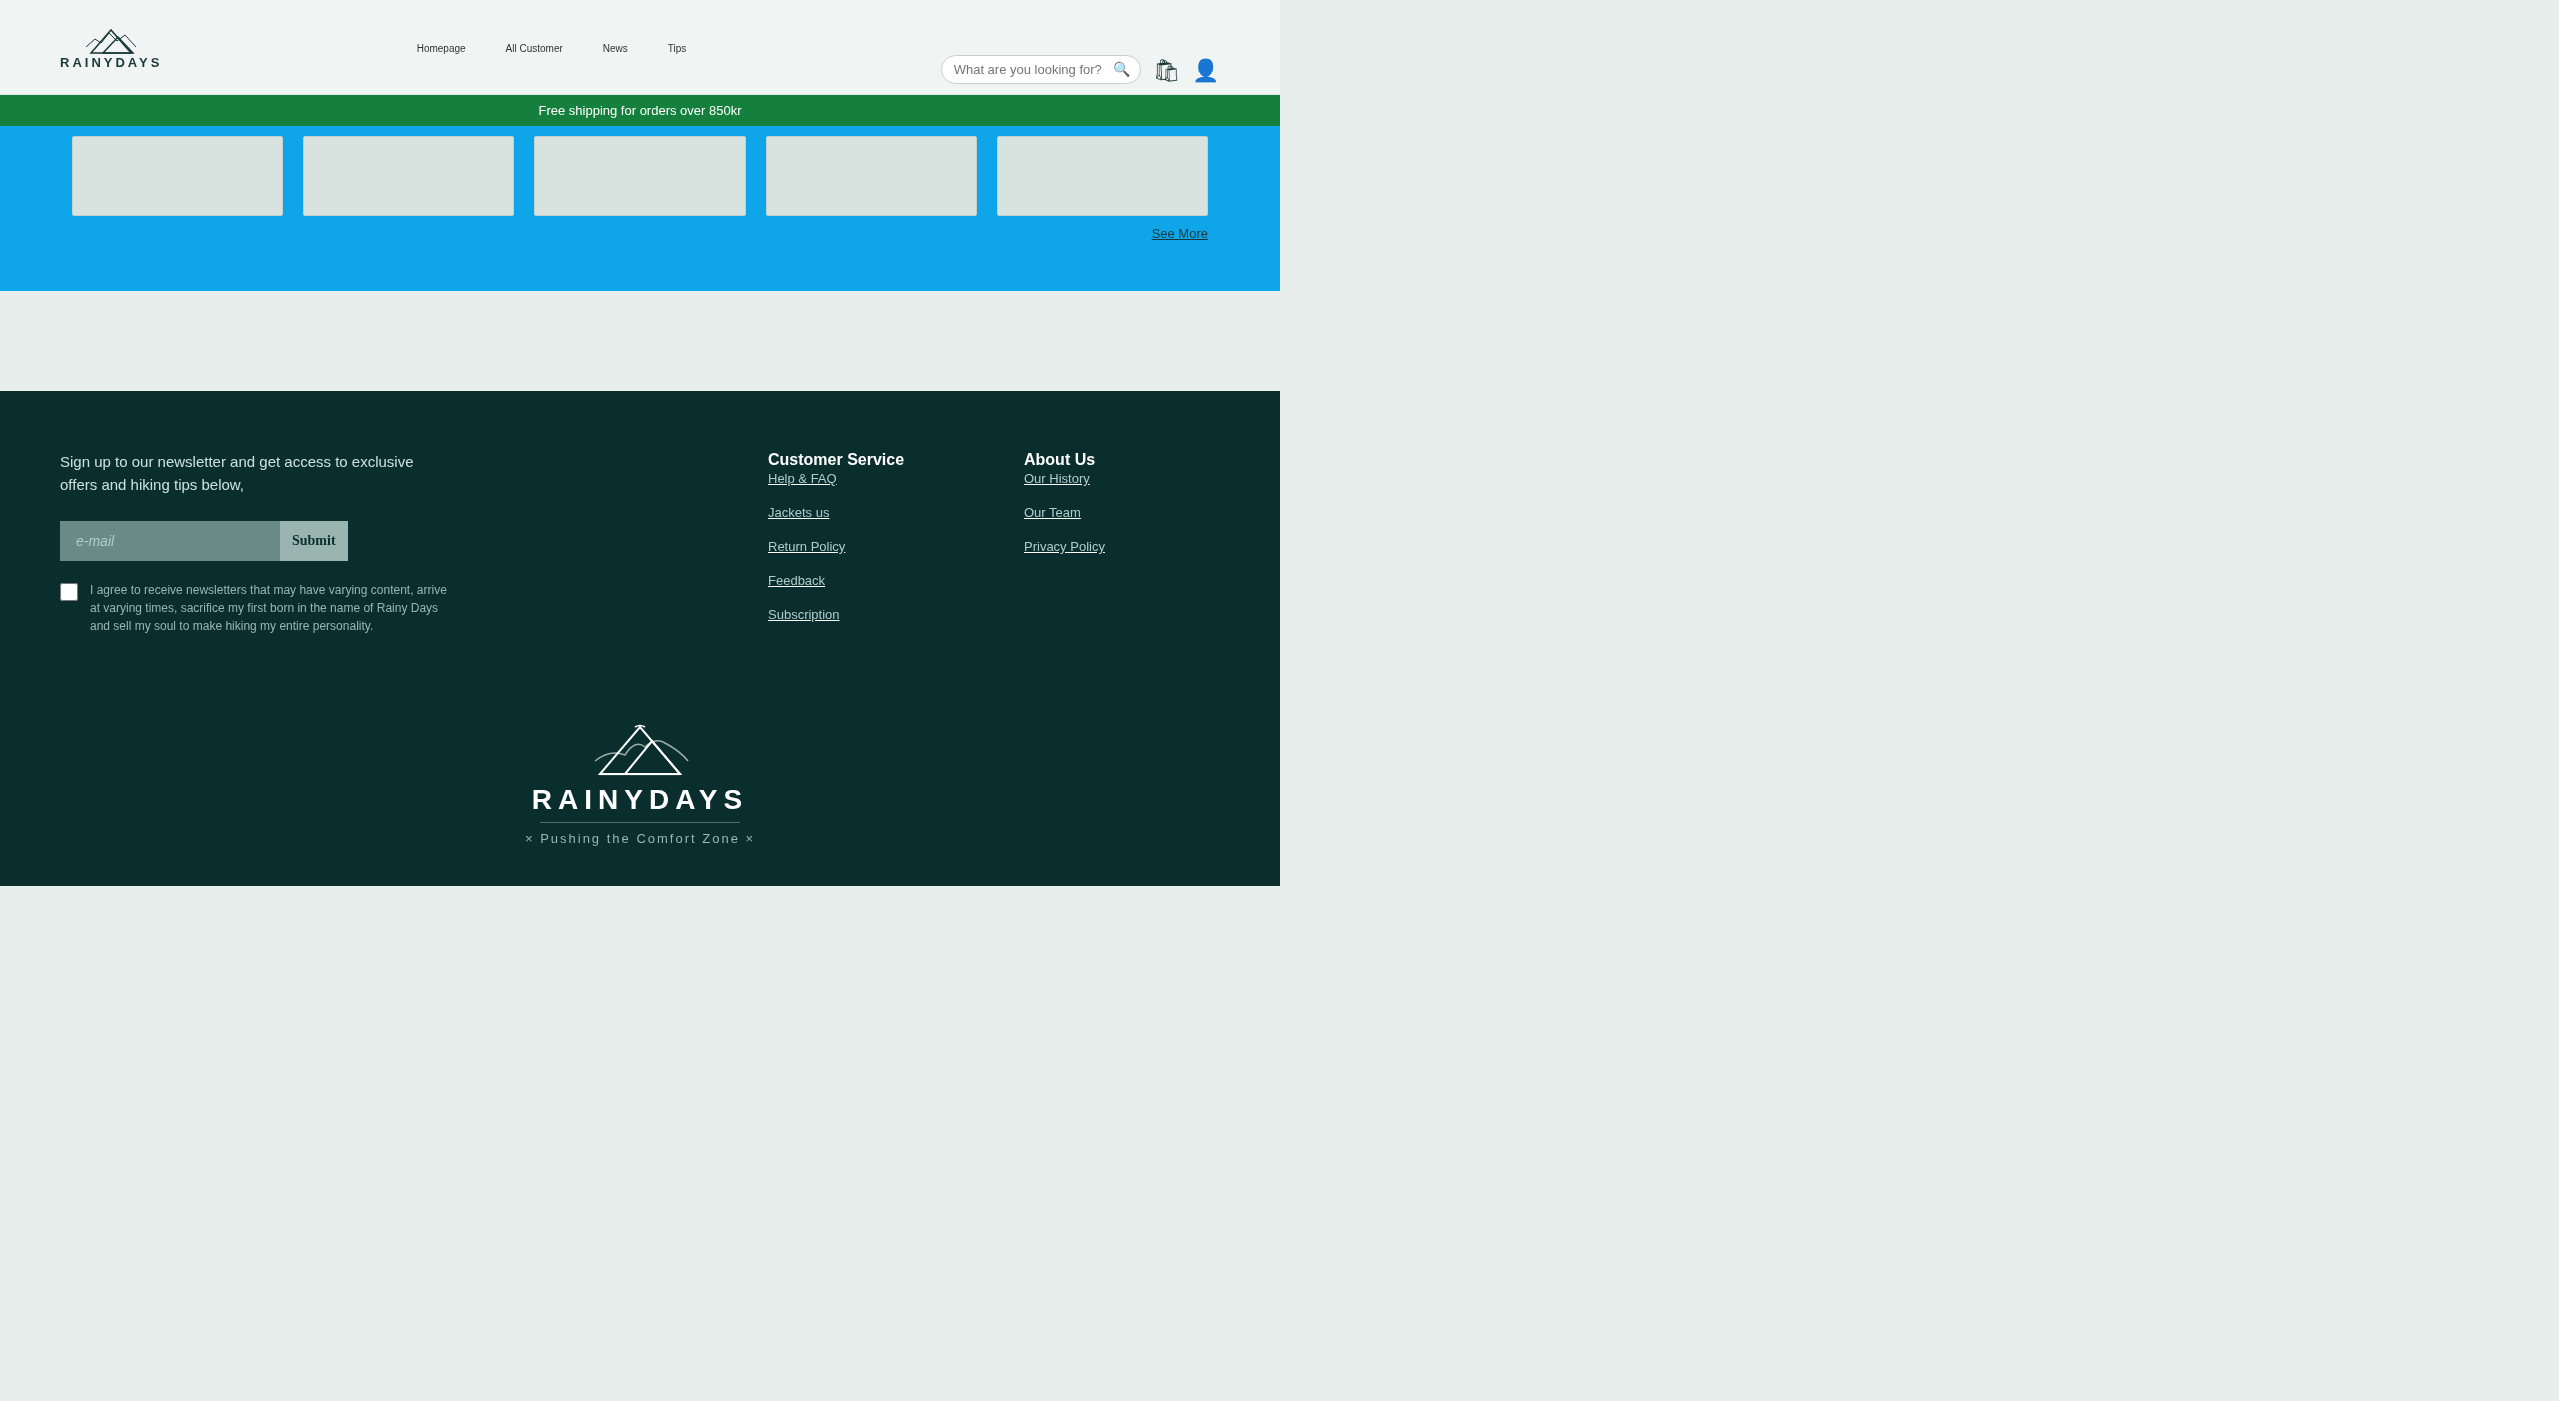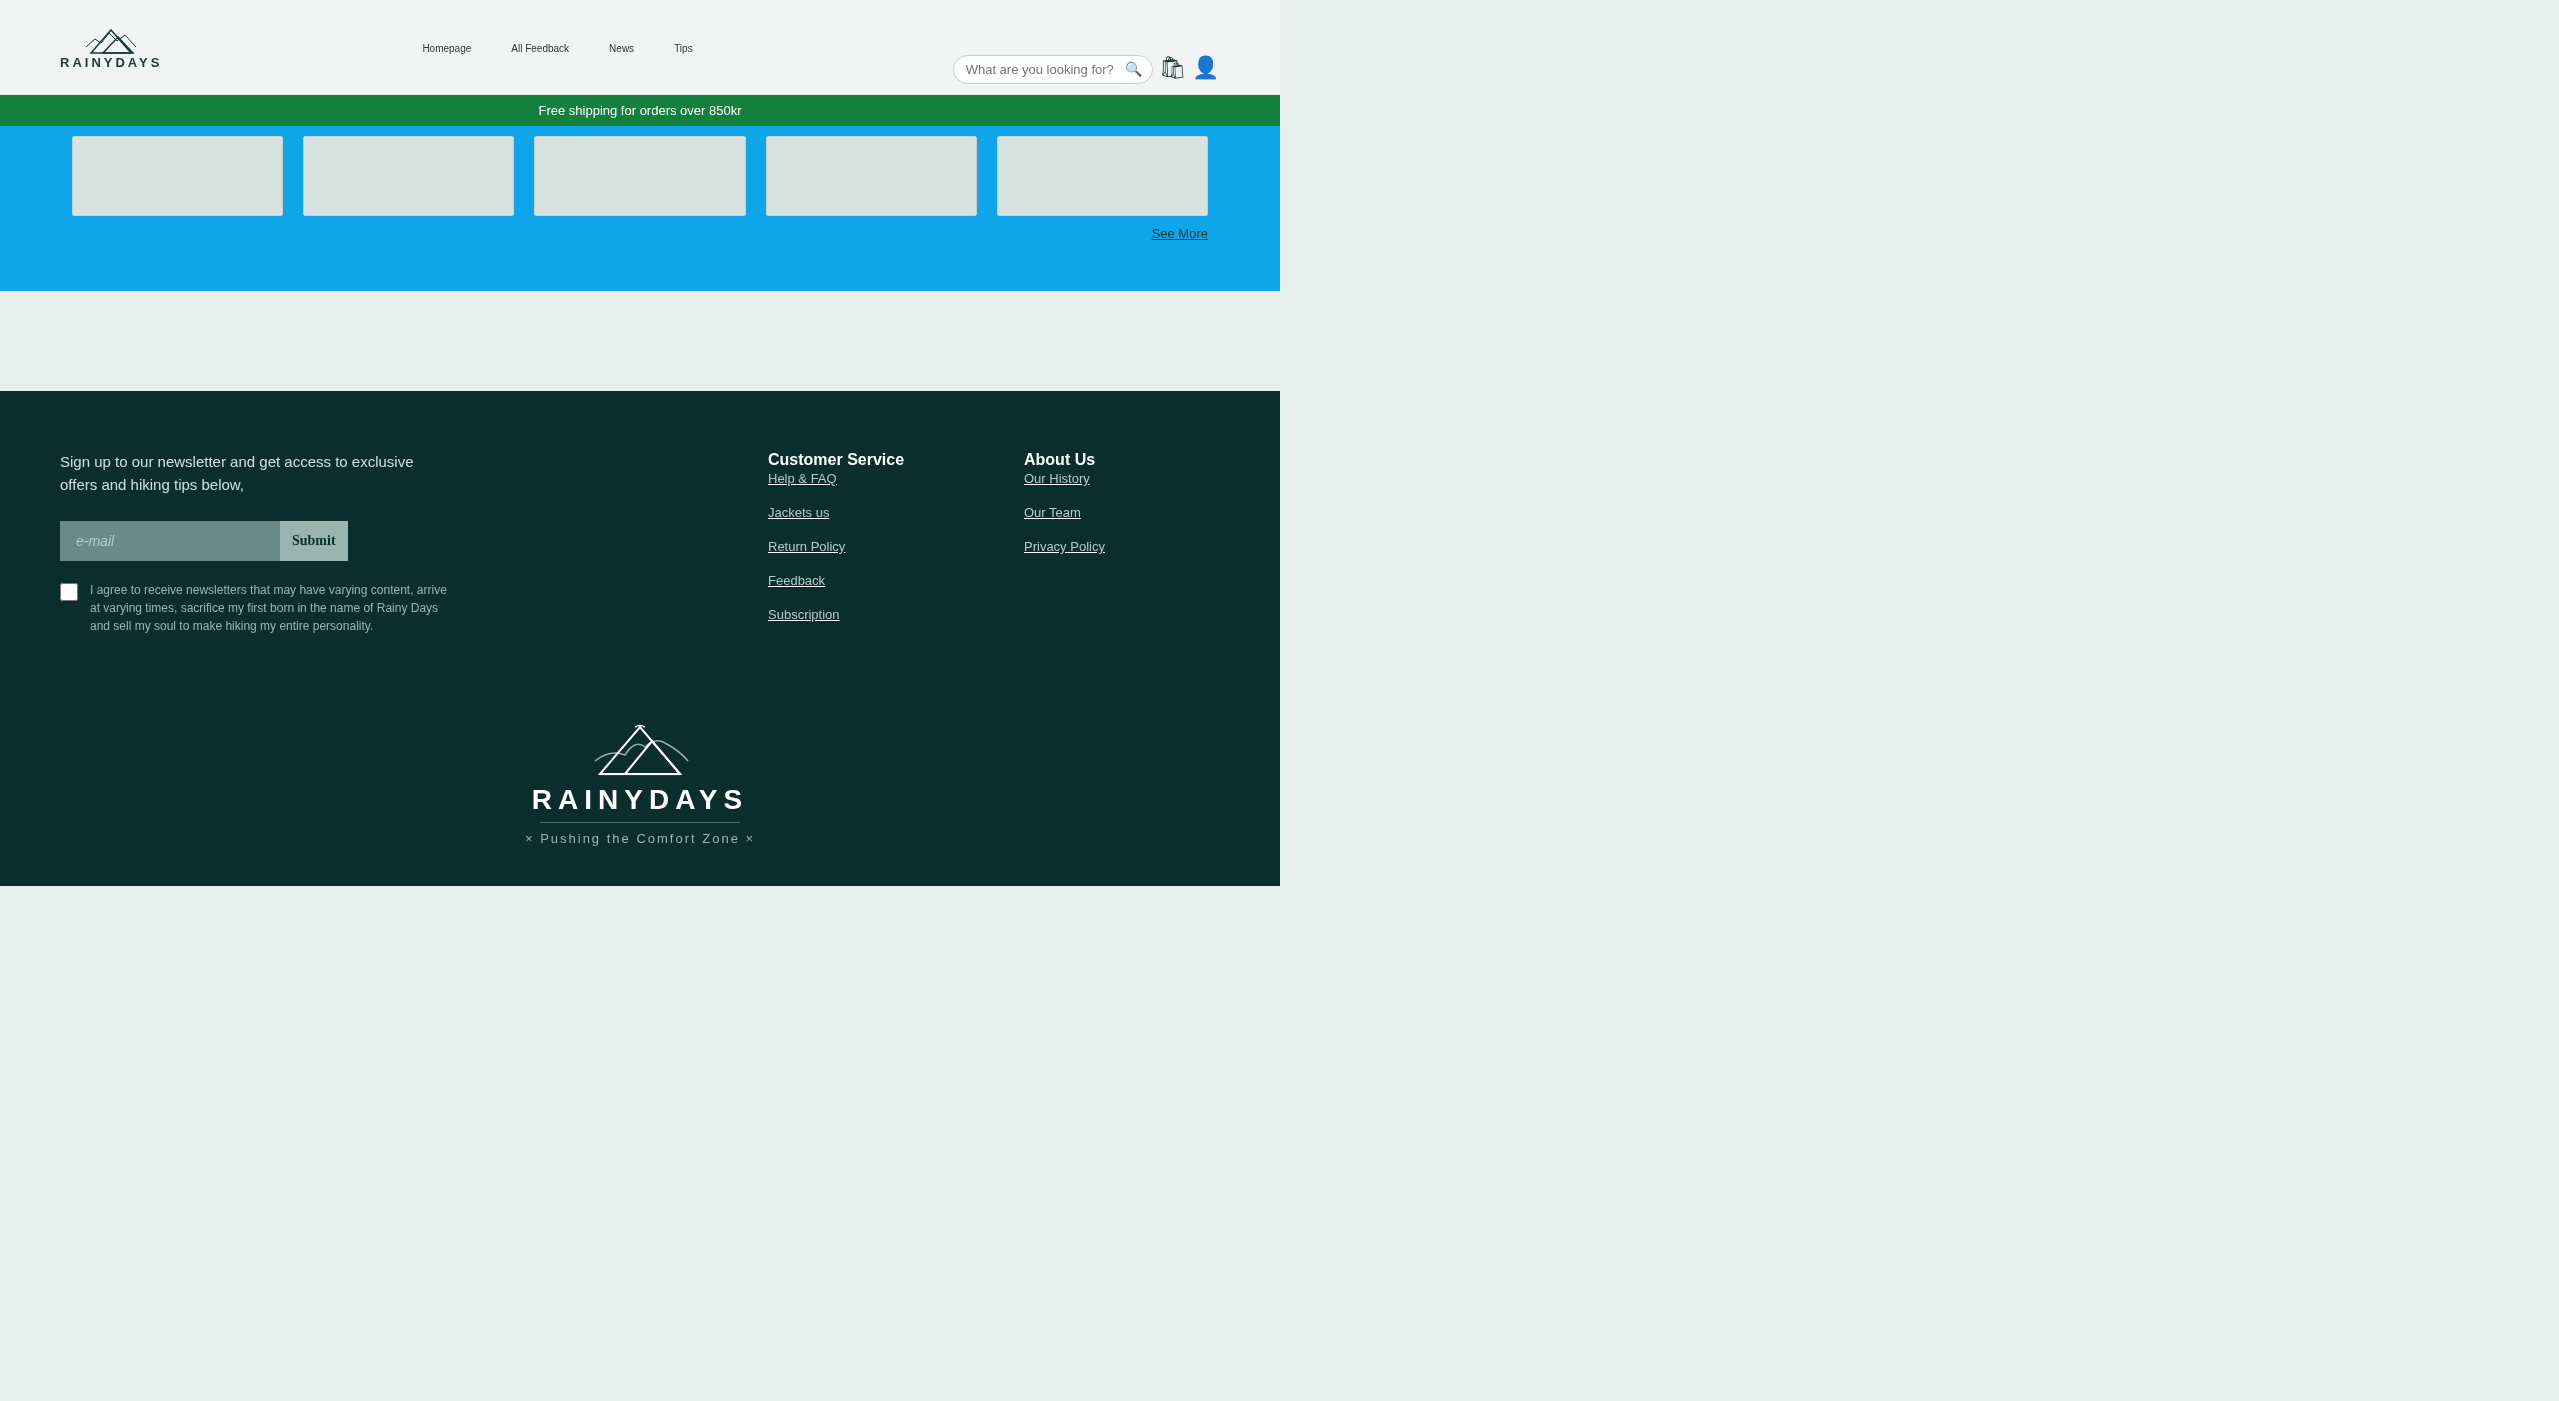--- a/index.html
+++ b/index.html
@@ -39,22 +39,22 @@
       list-style: none;
     }
     .nav a {
       text-decoration: none;
       color: #333;
       font-family: Arial, sans-serif;
       font-size: 10px;
     }
     .header-right {
       display: flex;
-      align-items: flex-start;
-      gap: 6px;
+      align-items: flex-end;
+      gap: 12px;
       margin-top: 45px;
     }
     .search-bar {
       display: flex;
       align-items: center;
       border: 1px solid #ccc;
       border-radius: 20px;
       padding: 5px 12px;
       background: white;
       width: 200px;
@@ -254,21 +254,21 @@
       <polygon points="10,28 30,5 50,28" fill="none" stroke="#1a3a3a" stroke-width="1.5"></polygon>
       <polygon points="22,28 37,12 52,28" fill="none" stroke="#1a3a3a" stroke-width="1.5"></polygon>
       <polyline points="5,22 14,14 20,18 28,8 36,16 44,10 55,22" fill="none" stroke="#1a3a3a" stroke-width="1"></polyline>
     </svg>
     <span class="logo-text">RAINYDAYS</span>
   </div>
 
   <nav>
     <ul class="nav">
       <li><a href="#">Homepage</a></li>
-      <li><a href="#">All Feedback</a></li>
+      <li><a href="#">All Customer</a></li>
       <li><a href="#">News</a></li>
       <li><a href="#">Tips</a></li>
     </ul>
   </nav>
 
   <div class="header-right">
     <div class="search-bar">
       <input type="text" placeholder="What are you looking for?" style="">
       <span class="search-icon-svg">🔍</span>
     </div>

